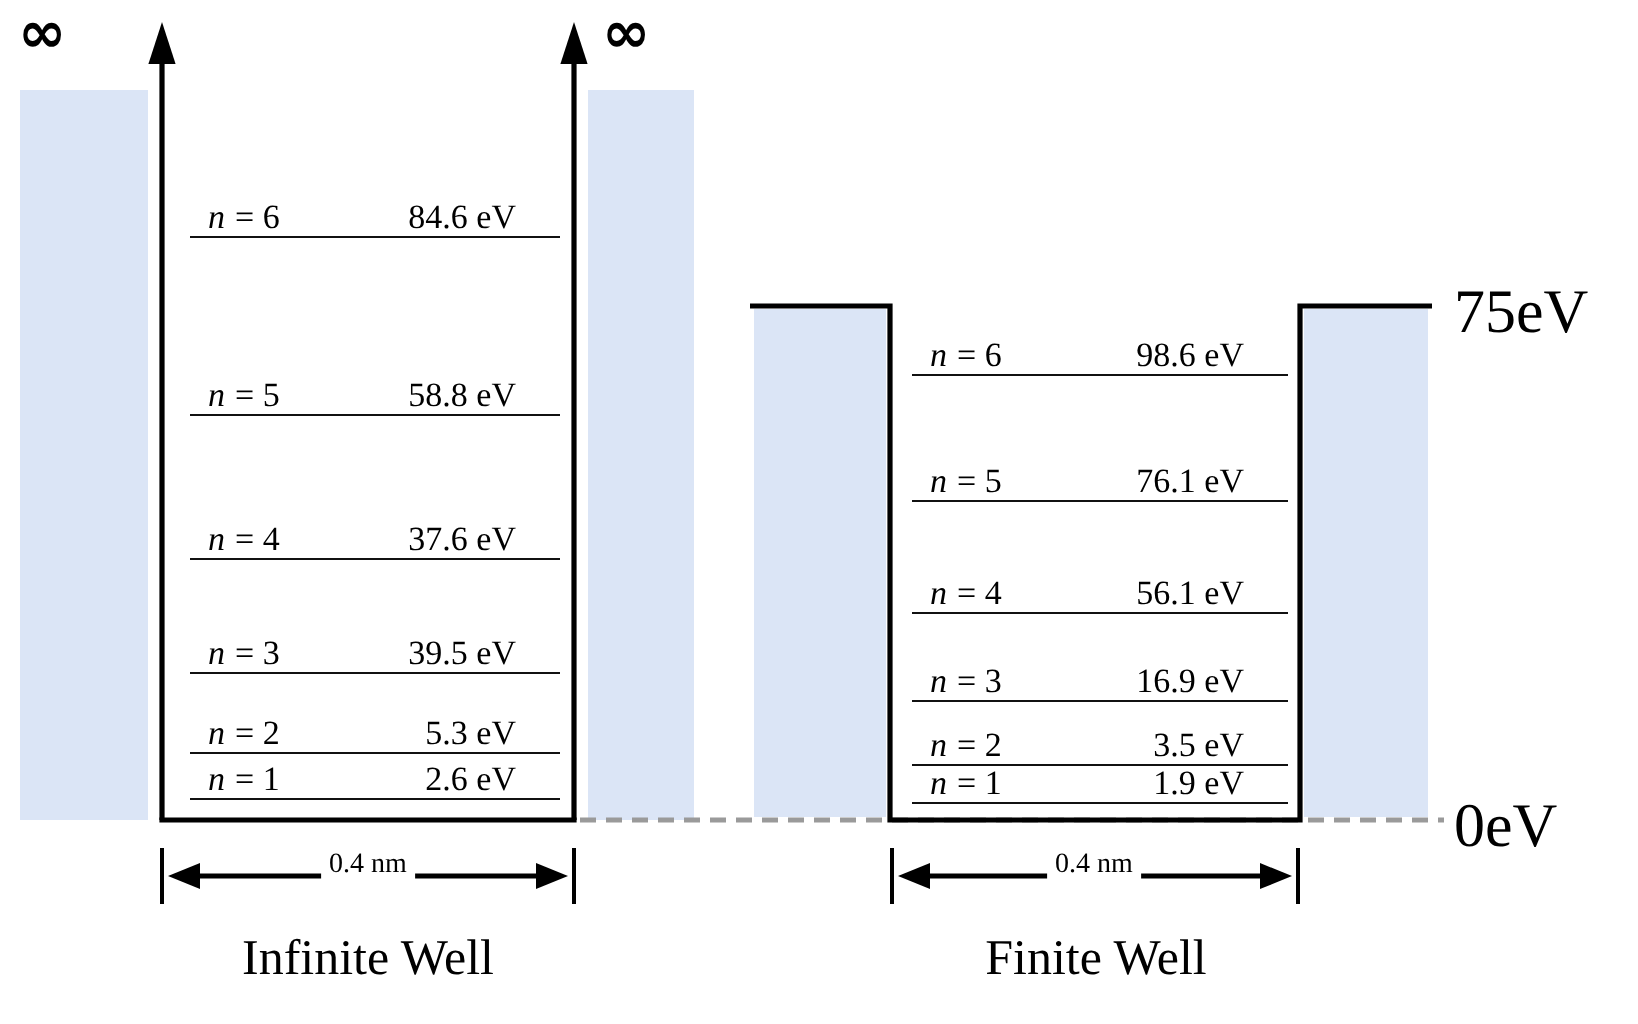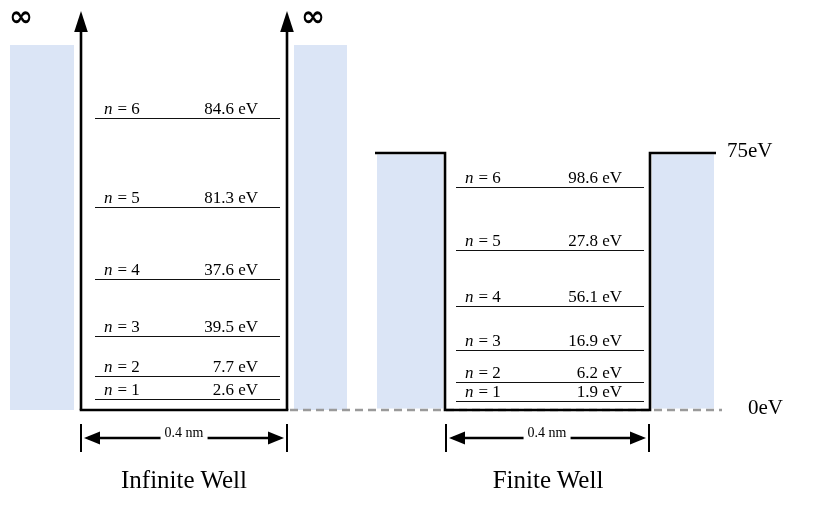--- a/index.html
+++ b/index.html
@@ -23,21 +23,21 @@
     line-height: 1;
   }
   .width-label {
     font-size: 14px;
     transform: translateX(-50%);
     background: #ffffff;
     padding: 0 4px;
     line-height: 1.1;
   }
   .well-title { font-size: 25px; transform: translateX(-50%); }
-  .axis-label { font-size: 21px; line-height: 1.1; }
+  .axis-label { font-size: 31px; line-height: 1.1; }
   .level { position: absolute; }
   .level-labels {
     display: flex;
     justify-content: space-between;
     align-items: baseline;
     padding: 0 22px 0 9px;
     height: 19px;
     line-height: 19px;
     font-size: 17px;
   }
@@ -94,42 +94,42 @@
       <div class="level" style="left: 95px; width: 185px; top: 99.104px;">
       <div class="level-labels">
         <span class="n-label"><span class="nvar">n</span><span class="neq">= 6</span></span>
         <span class="e-label">84.6 eV</span>
       </div>
       <div class="level-line"></div>
     </div>
       <div class="level" style="left: 95px; width: 185px; top: 187.512px;">
       <div class="level-labels">
         <span class="n-label"><span class="nvar">n</span><span class="neq">= 5</span></span>
-        <span class="e-label">81.3 eV</span>
+        <span class="e-label">58.8 eV</span>
       </div>
       <div class="level-line"></div>
     </div>
       <div class="level" style="left: 95px; width: 185px; top: 260.157px;">
       <div class="level-labels">
         <span class="n-label"><span class="nvar">n</span><span class="neq">= 4</span></span>
         <span class="e-label">37.6 eV</span>
       </div>
       <div class="level-line"></div>
     </div>
       <div class="level" style="left: 95px; width: 185px; top: 316.697px;">
       <div class="level-labels">
         <span class="n-label"><span class="nvar">n</span><span class="neq">= 3</span></span>
         <span class="e-label">39.5 eV</span>
       </div>
       <div class="level-line"></div>
     </div>
       <div class="level" style="left: 95px; width: 185px; top: 356.789px;">
       <div class="level-labels">
         <span class="n-label"><span class="nvar">n</span><span class="neq">= 2</span></span>
-        <span class="e-label">7.7 eV</span>
+        <span class="e-label">5.3 eV</span>
       </div>
       <div class="level-line"></div>
     </div>
       <div class="level" style="left: 95px; width: 185px; top: 380.091px;">
       <div class="level-labels">
         <span class="n-label"><span class="nvar">n</span><span class="neq">= 1</span></span>
         <span class="e-label">2.6 eV</span>
       </div>
       <div class="level-line"></div>
     </div>
@@ -138,59 +138,59 @@
       <div class="level" style="left: 456px; width: 188px; top: 167.637px;">
       <div class="level-labels">
         <span class="n-label"><span class="nvar">n</span><span class="neq">= 6</span></span>
         <span class="e-label">98.6 eV</span>
       </div>
       <div class="level-line"></div>
     </div>
       <div class="level" style="left: 456px; width: 188px; top: 231.031px;">
       <div class="level-labels">
         <span class="n-label"><span class="nvar">n</span><span class="neq">= 5</span></span>
-        <span class="e-label">27.8 eV</span>
+        <span class="e-label">76.1 eV</span>
       </div>
       <div class="level-line"></div>
     </div>
       <div class="level" style="left: 456px; width: 188px; top: 286.543px;">
       <div class="level-labels">
         <span class="n-label"><span class="nvar">n</span><span class="neq">= 4</span></span>
         <span class="e-label">56.1 eV</span>
       </div>
       <div class="level-line"></div>
     </div>
       <div class="level" style="left: 456px; width: 188px; top: 331.089px;">
       <div class="level-labels">
         <span class="n-label"><span class="nvar">n</span><span class="neq">= 3</span></span>
         <span class="e-label">16.9 eV</span>
       </div>
       <div class="level-line"></div>
     </div>
       <div class="level" style="left: 456px; width: 188px; top: 362.957px;">
       <div class="level-labels">
         <span class="n-label"><span class="nvar">n</span><span class="neq">= 2</span></span>
-        <span class="e-label">6.2 eV</span>
+        <span class="e-label">3.5 eV</span>
       </div>
       <div class="level-line"></div>
     </div>
       <div class="level" style="left: 456px; width: 188px; top: 382.489px;">
       <div class="level-labels">
         <span class="n-label"><span class="nvar">n</span><span class="neq">= 1</span></span>
         <span class="e-label">1.9 eV</span>
       </div>
       <div class="level-line"></div>
     </div>
     </div>
 
   <span class="txt infinity" style="left:9px; top:2px;">∞</span>
   <span class="txt infinity" style="left:301px; top:2px;">∞</span>
 
   <span class="txt axis-label" style="left:727px; top:139px;">75eV</span>
-  <span class="txt axis-label" style="left:748px; top:396px;font-family:Liberation Serif, serif;">0eV</span>
+  <span class="txt axis-label" style="left:727px; top:396px;font-family:Liberation Serif, serif;">0eV</span>
 
   <span class="txt width-label" style="left:184px; top:425px;">0.4 nm</span>
   <span class="txt width-label" style="left:547px; top:425px;">0.4 nm</span>
 
   <span class="txt well-title" style="left:548px; top:466px;">Finite Well</span>
   <span class="txt well-title" style="left:184px; top:466px;">Infinite Well</span>
 
 </div>
 
 </body></html>

